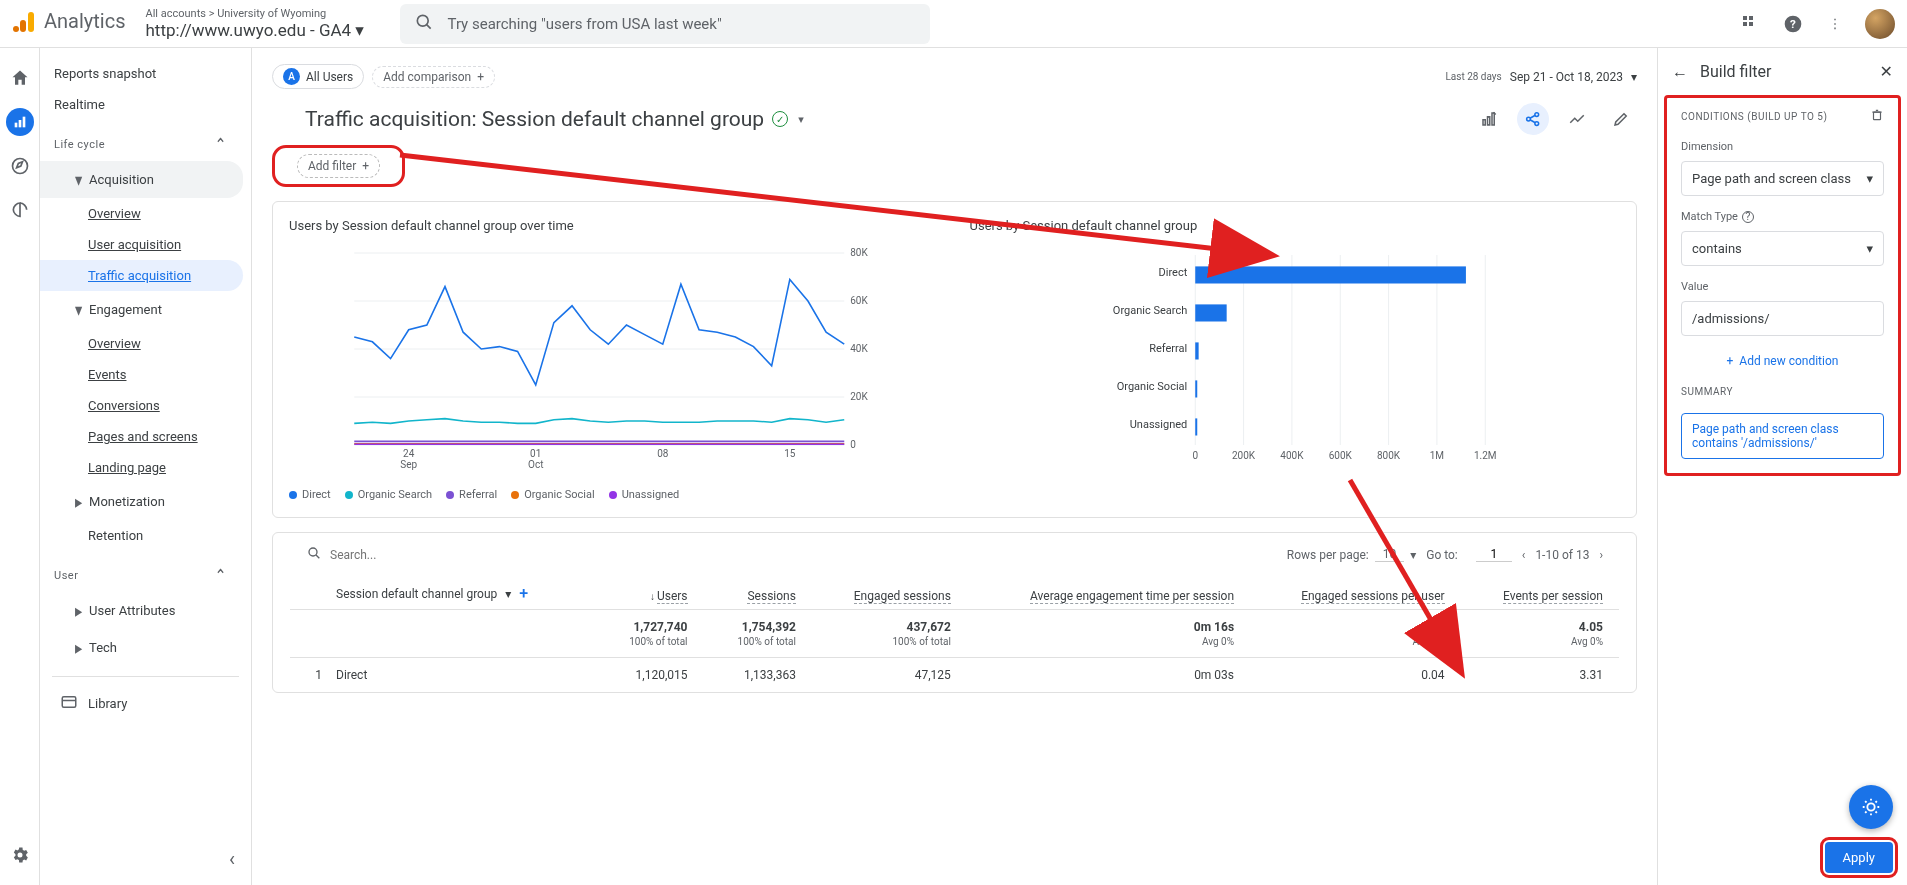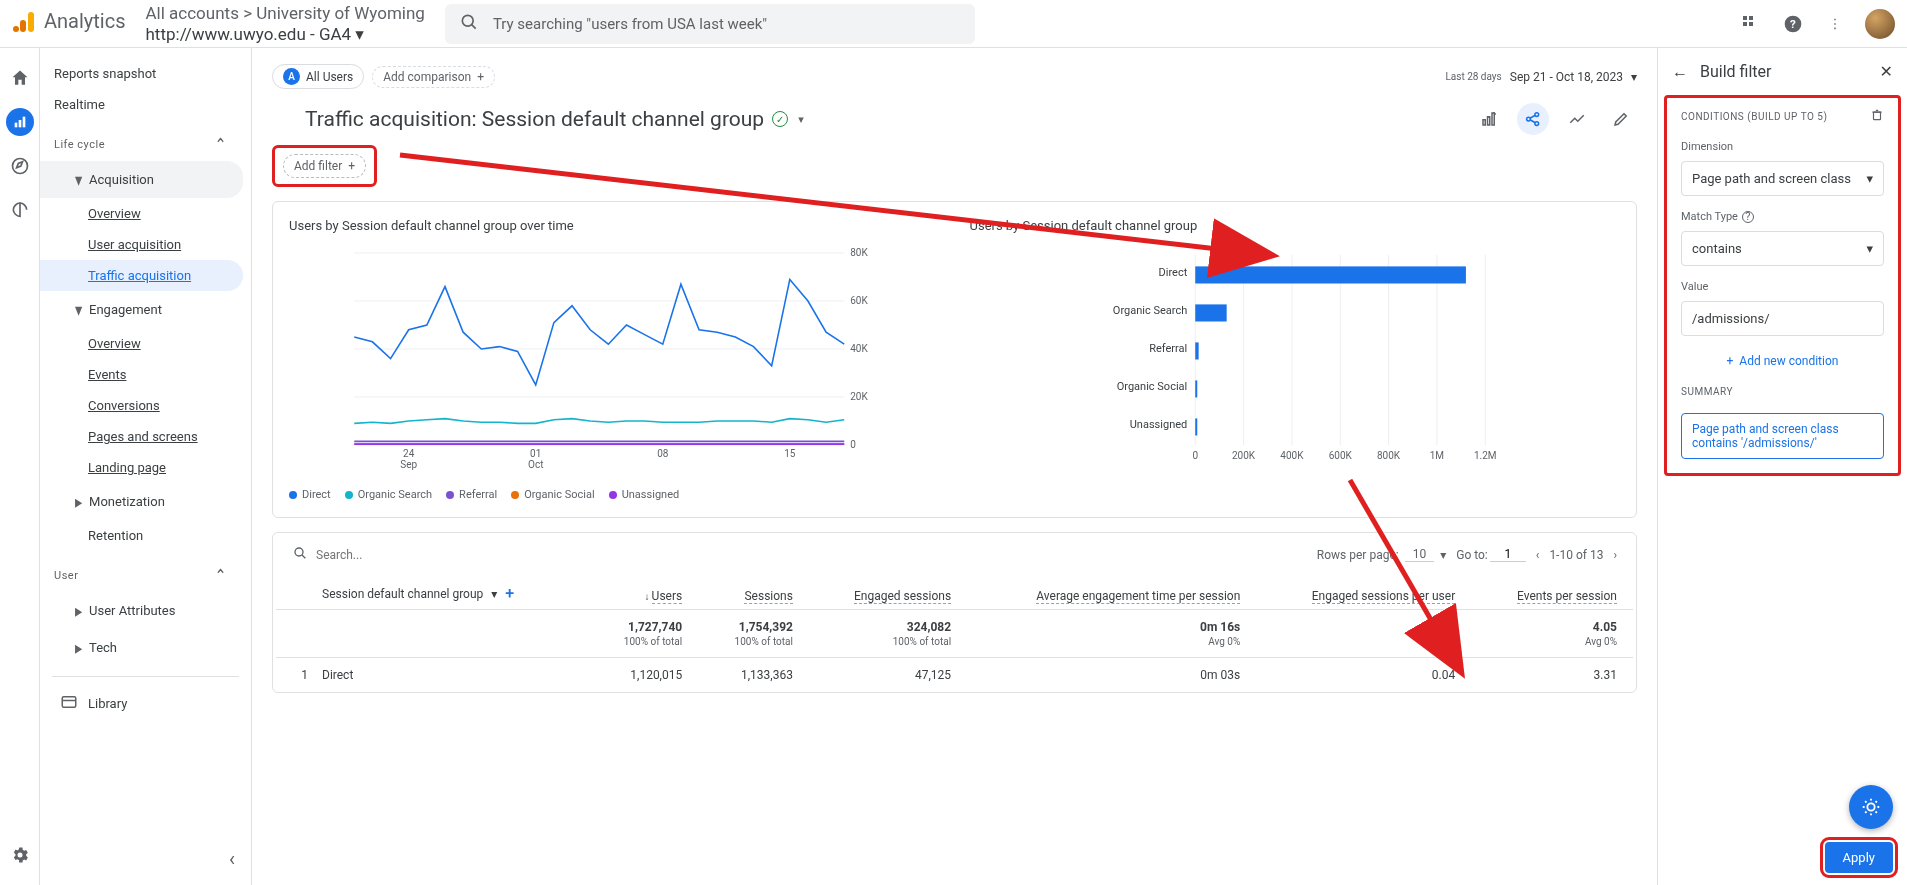--- a/index.html
+++ b/index.html
@@ -3,21 +3,21 @@
 <meta charset="utf-8">
 <style>
 * { box-sizing: border-box; margin: 0; padding: 0; font-family: 'Google Sans', Roboto, Arial, sans-serif; }
 body { background: #fff; color: #202124; font-size: 13px; overflow: hidden; }
 
 
 .topbar { height: 48px; display: flex; align-items: center; padding: 0 12px; border-bottom: 1px solid #e0e0e0; gap: 12px; }
 .logo-wrap { display: flex; gap: 6px; }
 .logo-text { font-size: 20px; color: #5f6368; font-weight: 400; }
 .account-picker { display: flex; flex-direction: column; line-height: 1.2; padding: 4px 8px; min-width: 250px; }
-.account-path { font-size: 17px; color: #5f6368; }
+.account-path { font-size: 11px; color: #5f6368; }
 .account-prop { font-size: 17px; color: #3c4043; display: flex; align-items: center; gap: 4px; }
 .searchbar { flex: 0 0 530px; background: #f1f3f4; height: 40px; border-radius: 6px; display: flex; align-items: center; padding: 0 14px; color: #5f6368; gap: 14px; font-size: 15px; }
 .top-right { margin-left: auto; display: flex; align-items: center; gap: 18px; }
 .top-right .icon-btn { width: 24px; height: 24px; display: flex; align-items: center; justify-content: center; color: #5f6368; cursor: pointer; }
 .avatar { width: 30px; height: 30px; border-radius: 50%; background: radial-gradient(circle at 35% 30%, #d4a463, #6b4a2a); }
 
 
 .main { display: flex; height: calc(100vh - 48px); }
 
 
@@ -50,45 +50,45 @@
 .date-range .label28 { color: #5f6368; font-size: 10px; }
 
 .report-title-row { display: flex; align-items: center; gap: 8px; margin-bottom: 10px; margin-left: 33px; }
 .report-title { font-size: 21px; color: #3c4043; font-weight: 400; }
 .title-icons { margin-left: auto; display: flex; gap: 12px; align-items: center; }
 .tool-icon { width: 32px; height: 32px; display: flex; align-items: center; justify-content: center; color: #5f6368; cursor: pointer; border-radius: 50%; }
 .tool-icon.shared { background: #e8f0fe; color: #1a73e8; }
 .checkcircle { width: 16px; height: 16px; border: 1.5px solid #1e8e3e; border-radius: 50%; display: inline-flex; align-items: center; justify-content: center; color: #1e8e3e; font-size: 10px; }
 .title-dropdown { color: #5f6368; font-size: 11px; margin-left: 2px; }
 
-.add-filter-highlight { border: 3px solid #e02020; border-radius: 6px; padding: 6px 8px; display: inline-block; margin-bottom: 14px; }
+.add-filter-highlight { border: 3px solid #e02020; border-radius: 14px; padding: 6px 22px; display: inline-block; margin-bottom: 14px; }
 .add-filter-chip { display: inline-flex; align-items: center; gap: 6px; border: 1px dashed #bbb; border-radius: 14px; padding: 4px 10px; font-size: 12px; color: #5f6368; cursor: pointer; }
 
 
 .charts-panel { background: #fff; border: 1px solid #e0e0e0; border-radius: 6px; padding: 16px; margin-bottom: 14px; }
 .charts-row { display: flex; gap: 30px; }
 .chart-col { flex: 1; min-width: 0; }
 .chart-title { font-size: 13px; color: #3c4043; margin-bottom: 12px; }
 .linechart { width: 100%; height: 230px; }
 .legend { display: flex; gap: 14px; margin-top: 10px; font-size: 11px; color: #5f6368; }
 .legend span::before { content: ''; display: inline-block; width: 8px; height: 8px; border-radius: 50%; margin-right: 5px; vertical-align: middle; }
 .lg-direct::before { background: #1a73e8; }
 .lg-organic::before { background: #12b5cb; }
 .lg-referral::before { background: #7b51d3; }
 .lg-social::before { background: #e8710a; }
 .lg-unassigned::before { background: #9334e6; }
 .barchart { width: 100%; height: 230px; }
 
 
-.table-panel { border: 1px solid #e0e0e0; border-radius: 6px; padding: 12px 3px 0; }
+.table-panel { border: 1px solid #e0e0e0; border-radius: 6px; padding: 12px 17px 0; }
 .table-toolbar { display: flex; align-items: center; gap: 10px; padding: 0 16px 10px; font-size: 12px; color: #5f6368; }
 .table-search { display: flex; align-items: center; gap: 8px; flex: 1; }
 .table-search input { border: none; outline: none; font-size: 12px; flex: 1; }
 .rpp { display: flex; align-items: center; gap: 6px; }
-.goto { display: flex; align-items: center; gap: 2px; }
+.goto { display: flex; align-items: center; gap: 18px; }
 .goto input { width: 36px; text-align: center; border: none; border-bottom: 1px solid #ccc; outline: none; font-size: 12px; }
 .tbl { width: 100%; border-collapse: collapse; font-size: 12px; }
 .tbl th { text-align: right; padding: 10px 16px 6px; font-weight: 400; color: #3c4043; vertical-align: bottom; border-bottom: 1px solid #e0e0e0; }
 .tbl th:first-child { text-align: left; }
 .tbl td { text-align: right; padding: 10px 16px; color: #3c4043; }
 .tbl td:first-child { text-align: left; }
 .tbl .totals td { border-bottom: 1px solid #e0e0e0; }
 .subtext { display: block; font-size: 10px; color: #5f6368; margin-top: 2px; }
 .first-col-head { display: flex; align-items: center; gap: 8px; padding-left: 30px; }
 .dim-plus { color: #1a73e8; font-size: 16px; font-weight: 500; cursor: pointer; }
@@ -448,21 +448,21 @@
             <th><span class="dotted-u">Average engagement time per session</span></th>
             <th><span class="dotted-u">Engaged sessions per user</span></th>
             <th><span class="dotted-u">Events per session</span></th>
           </tr>
         </thead>
         <tbody>
           <tr class="totals">
             <td></td>
             <td><b>1,727,740</b><span class="subtext">100% of total</span></td>
             <td><b>1,754,392</b><span class="subtext">100% of total</span></td>
-            <td><b>324,082</b><span class="subtext">100% of total</span></td>
+            <td><b>437,672</b><span class="subtext">100% of total</span></td>
             <td><b>0m 16s</b><span class="subtext">Avg 0%</span></td>
             <td><b>0.20</b><span class="subtext">Avg 0%</span></td>
             <td><b>4.05</b><span class="subtext">Avg 0%</span></td>
           </tr>
           <tr>
             <td><span style="display:inline-block;width:30px;text-align:right;padding-right:14px">1</span><span>Direct</span></td>
             <td>1,120,015</td>
             <td>1,133,363</td>
             <td>47,125</td>
             <td>0m 03s</td>

